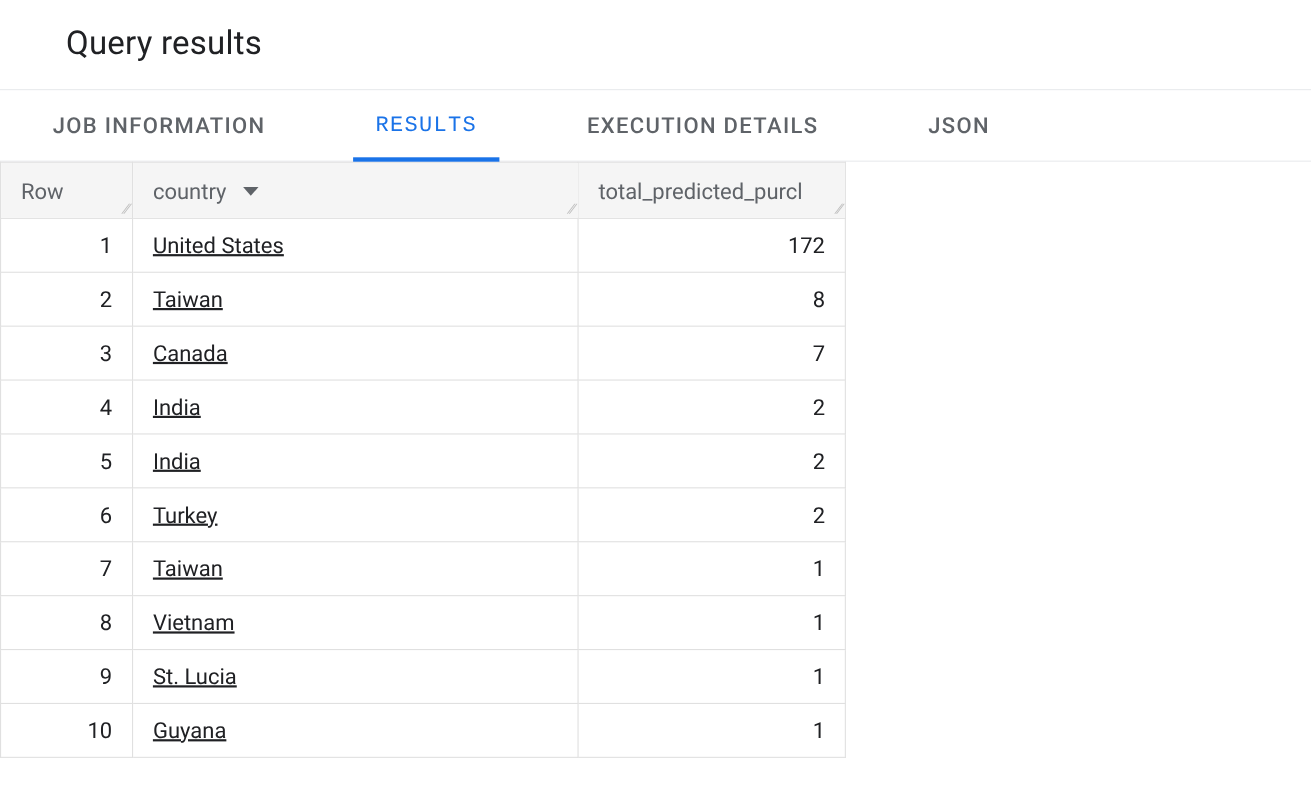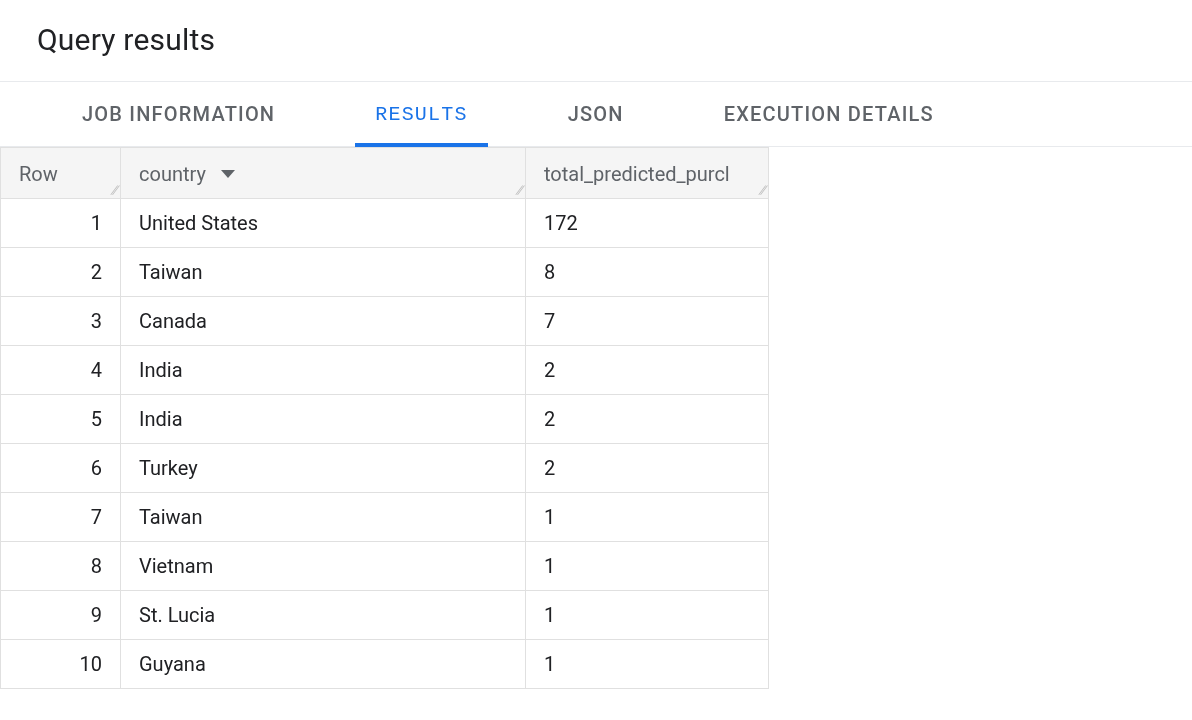--- a/index.html
+++ b/index.html
@@ -8,37 +8,37 @@
     padding: 0;
     font-family: Roboto, "Helvetica Neue", Arial, sans-serif;
     background: #fff;
     color: #202124;
     font-size: 16px;
   }
   .page {
     width: 1192px;
   }
   .header {
-    padding: 22px 37px 24px;
+    padding: 22px 60px 24px;
   }
   .header h1 {
     margin: 0;
     font-size: 30px;
     font-weight: 400;
     letter-spacing: 0.2px;
     color: #202124;
   }
   .tabs-wrap {
     border-top: 1px solid #e8eaed;
     border-bottom: 1px solid #e8eaed;
   }
   .tabs {
     display: flex;
     align-items: stretch;
-    padding-left: 62px;
+    padding-left: 28px;
     height: 64px;
   }
   .tab {
     display: flex;
     align-items: center;
     padding: 0 20px;
     margin-right: 60px;
     font-size: 20px;
     font-weight: 500;
     letter-spacing: 1.2px;
@@ -124,41 +124,42 @@
     overflow: hidden;
     text-overflow: ellipsis;
   }
   td.cell-row {
     text-align: right;
     color: #3c4043;
     padding-right: 28px;
   }
   td.cell-country {
     text-align: left;
+    text-decoration: underline;
   }
   td.cell-val {
-    text-align: left;
+    text-align: right;
     padding-right: 28px;
   }
 </style>
 </head>
 <body>
 
 <div class="page">
 
   <div class="header">
     <h1>Query results</h1>
   </div>
 
   <div class="tabs-wrap">
     <div class="tabs" id="tabs">
         <div class="tab">JOB INFORMATION</div>
         <div class="tab active">RESULTS</div>
+        <div class="tab">EXECUTION DETAILS</div>
         <div class="tab">JSON</div>
-        <div class="tab">EXECUTION DETAILS</div>
       </div>
   </div>
 
   <div class="results-area">
     <table class="results">
       <colgroup>
         <col class="col-row">
           <col class="col-country">
           <col class="col-val">
       </colgroup>

